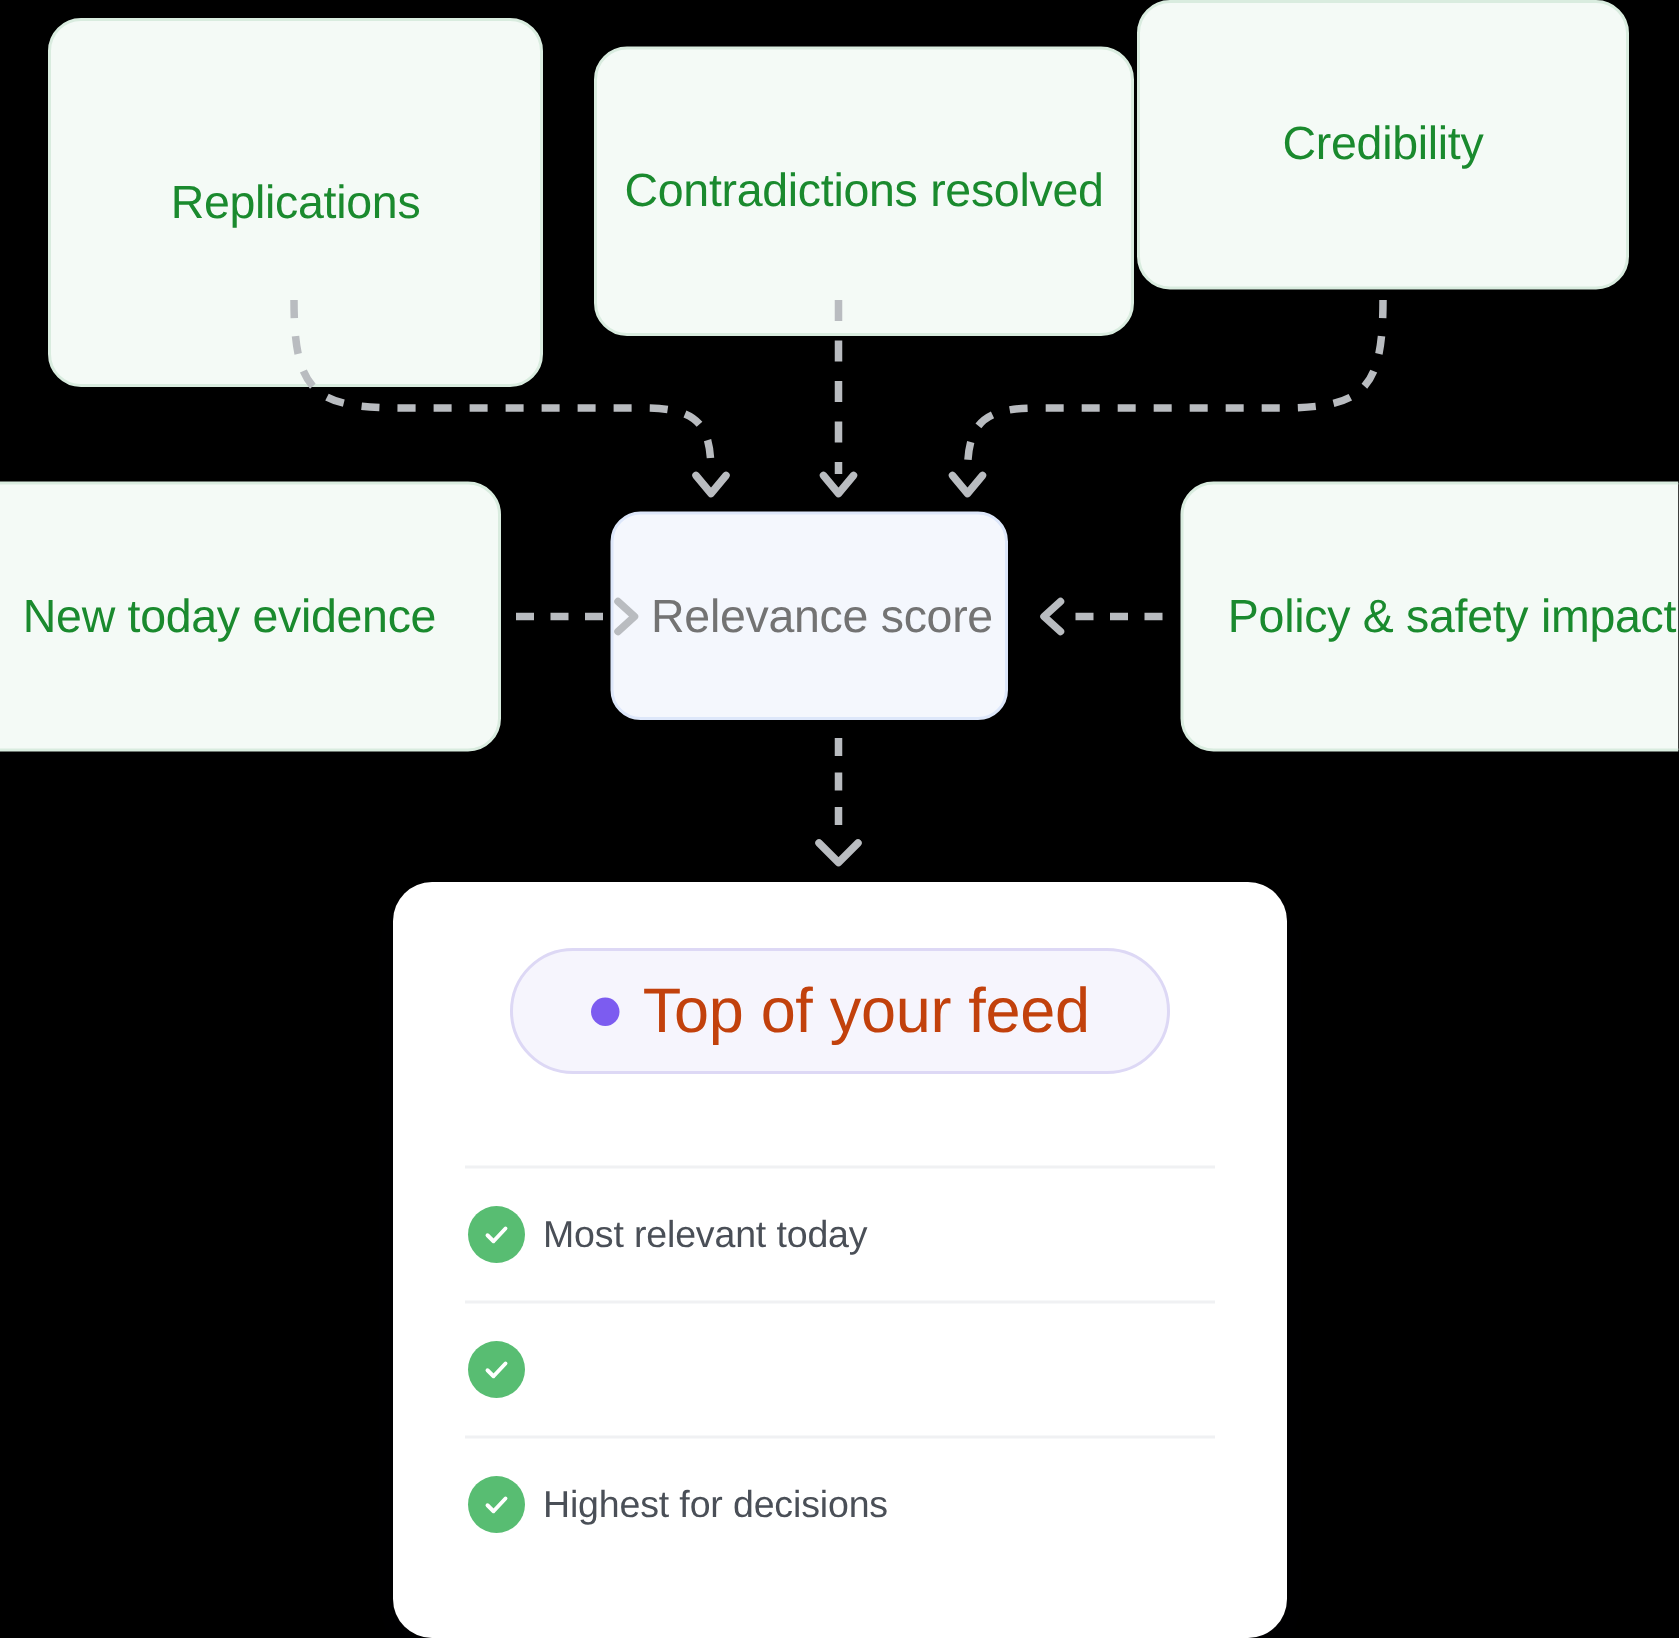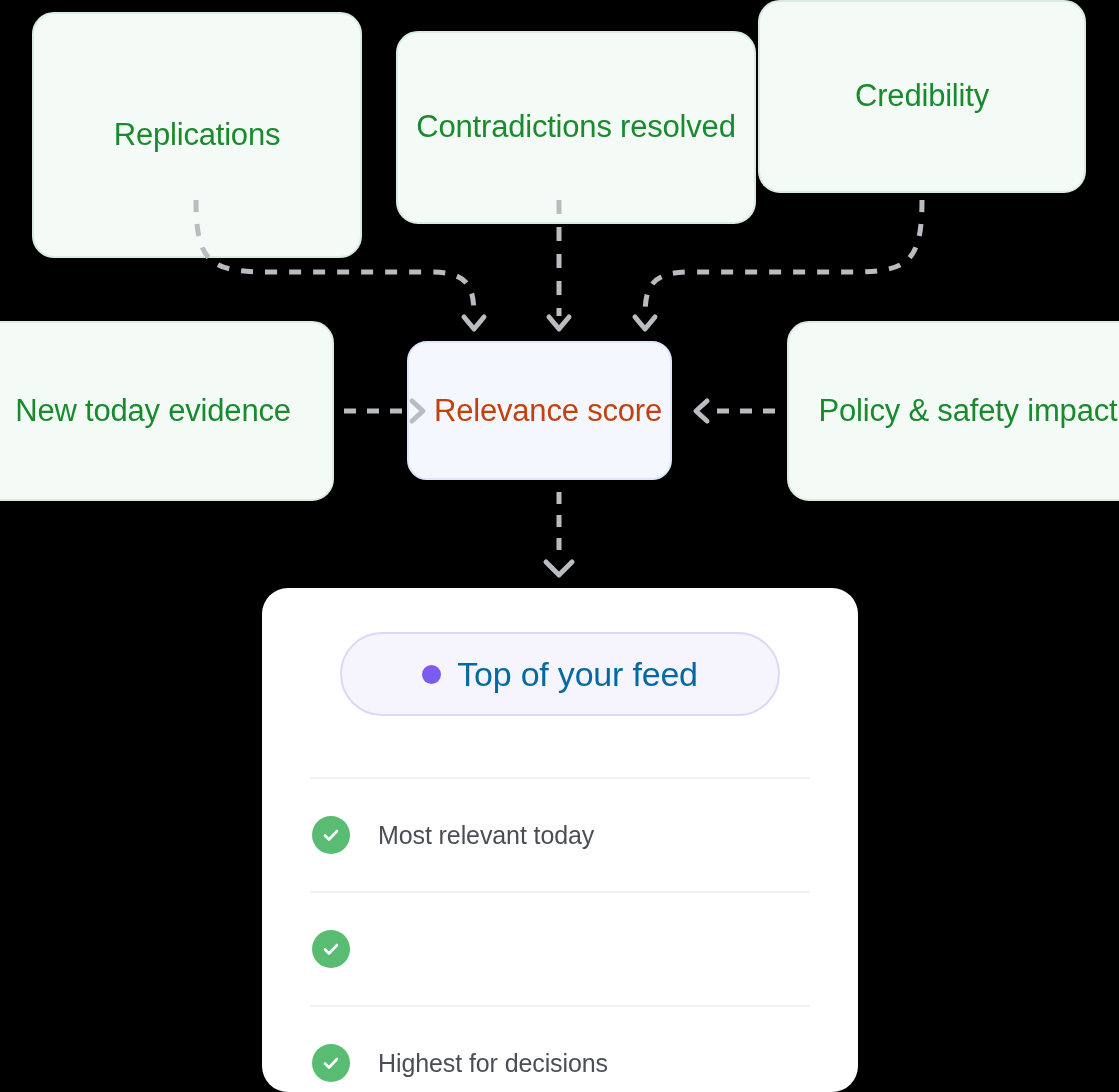--- a/index.html
+++ b/index.html
@@ -39,21 +39,21 @@
   
   .bluebox {
     position: absolute;
     left: 407px;
     top: 341px;
     width: 265px;
     height: 139px;
     background: #f4f7fd;
     border: 2px solid #dde7fa;
     border-radius: 20px;
-    color: #c2410c;
+    color: #737373;
     display: flex;
     align-items: center;
     justify-content: center;
     text-align: center;
     font-size: 31px;
     line-height: 1.2;
     letter-spacing: -0.2px;
     box-sizing: border-box;
     padding-left: 17px;
   }
@@ -97,41 +97,41 @@
     box-sizing: border-box;
   }
   .pill-dot {
     width: 19px;
     height: 19px;
     border-radius: 50%;
     background: #7c5cf0;
     flex: none;
   }
   .pill-label {
-    color: #0369a1;
-    font-size: 34px;
+    color: #c2410c;
+    font-size: 42px;
     letter-spacing: -0.2px;
   }
 
   .list {
     position: absolute;
     left: 48px;
     top: 189px;
     width: 500px;
   }
   .divider {
     height: 2px;
     background: #f0f1f3;
     width: 100%;
   }
   .row {
     display: flex;
     align-items: center;
-    gap: 28px;
-    height: 112px;
+    gap: 12px;
+    height: 88px;
     padding-left: 2px;
     box-sizing: border-box;
   }
   .check {
     width: 38px;
     height: 38px;
     border-radius: 50%;
     background: #58bd72;
     flex: none;
     display: flex;

